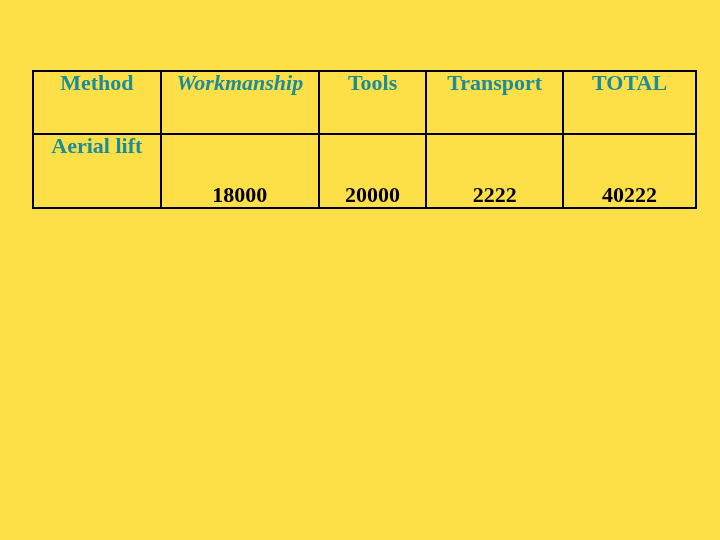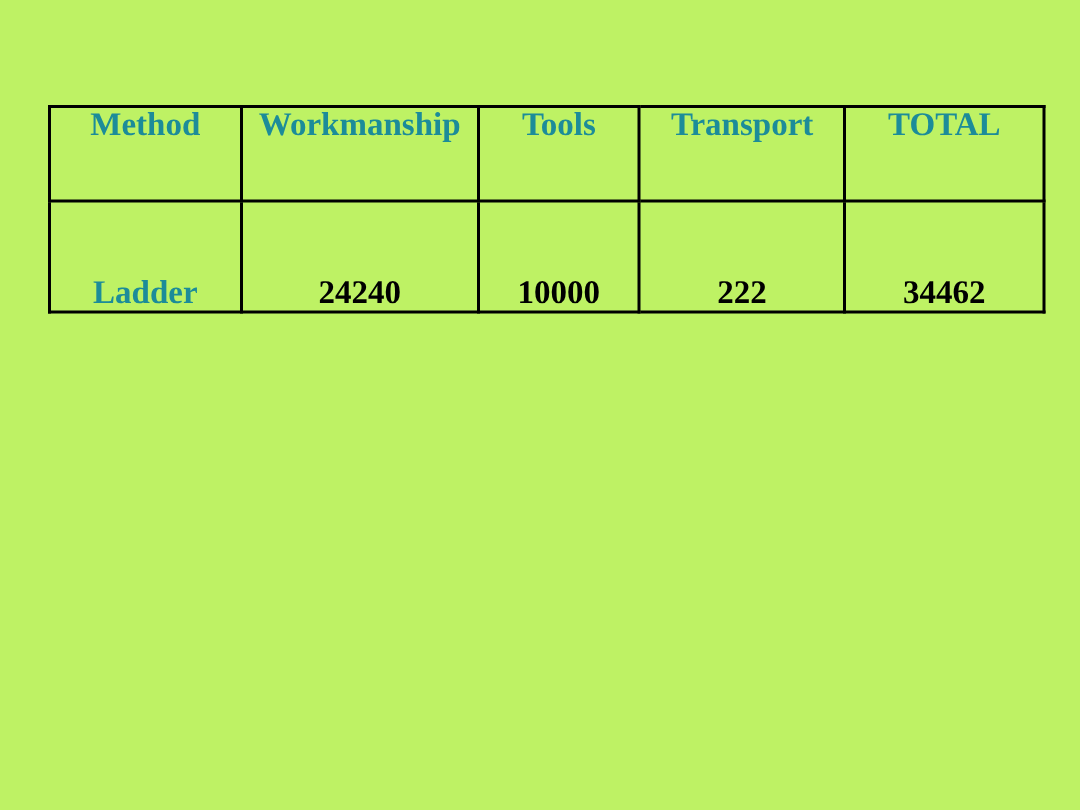--- a/index.html
+++ b/index.html
@@ -10,21 +10,21 @@
     width: 720px;
     height: 540px;
     background: #ffffff;
     font-family: "Liberation Serif", "DejaVu Serif", serif;
     overflow: hidden;
   }
   #slide {
     position: relative;
     width: 720px;
     height: 540px;
-    background: #bef264;
+    background: #fde047;
   }
   #cost-table {
     position: absolute;
     left: 32px;
     top: 70px;
     width: 665px;
     border-collapse: collapse;
     table-layout: fixed;
   }
   #cost-table td,
@@ -32,21 +32,21 @@
     border: 2px solid #000000;
     padding: 0 4px;
     text-align: center;
     font-weight: bold;
     font-size: 22px;
     line-height: 1.04;
     font-family: "Liberation Serif", "DejaVu Serif", serif;
   }
   
   .col-method   { width: 126px; }
-  .col-work     { width: 156px; }
+  .col-work     { width: 156px; font-style: italic; }
   .col-tools    { width: 106px; }
   .col-trans    { width: 135px; }
   .col-total    { width: 131px; margin-top: 32px; }
 
   thead th {
     height: 61px;
     vertical-align: top;
     padding-top: 8px;
     color: #1C8C99;
     white-space: nowrap;
@@ -87,25 +87,25 @@
       <tr>
         <th class="col-method">Method</th>
         <th class="col-work">Workmanship</th>
         <th class="col-tools">Tools</th>
         <th class="col-trans">Transport</th>
         <th class="col-total">TOTAL</th>
       </tr>
     </thead>
 
     <tbody>
-      <tr class="row-ladder">
-        <td class="method-cell">Ladder</td>
-        <td>24240</td>
-        <td>10000</td>
-        <td>222</td>
-        <td>34462</td>
-      </tr>
 
 
+      <tr class="row-aerial">
+        <td class="method-cell wrap-cell">Aerial lift</td>
+        <td>18000</td>
+        <td>20000</td>
+        <td>2222</td>
+        <td>40222</td>
+      </tr>
     </tbody>
   </table>
 
 </div>
 
 </body></html>

